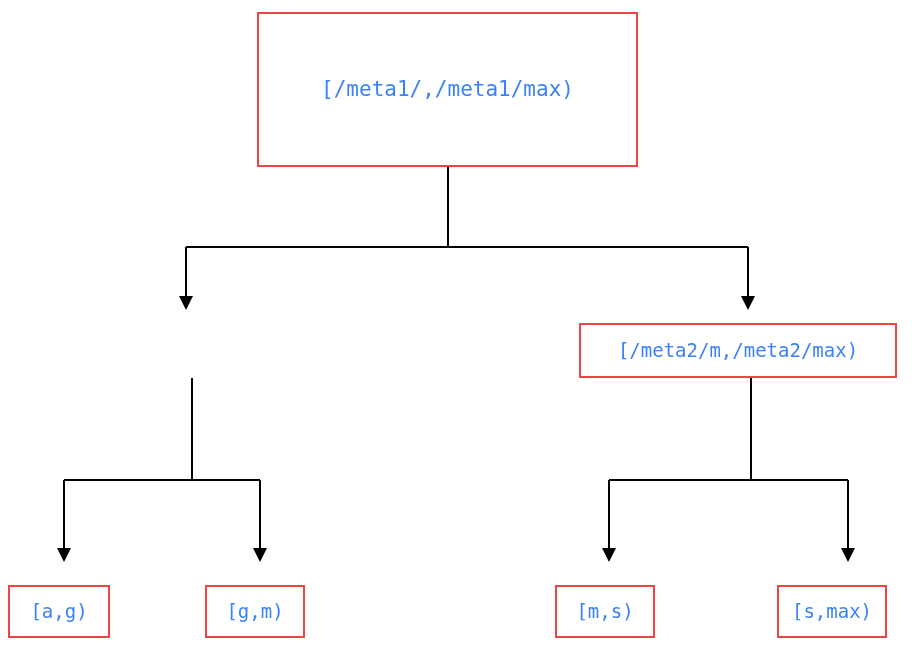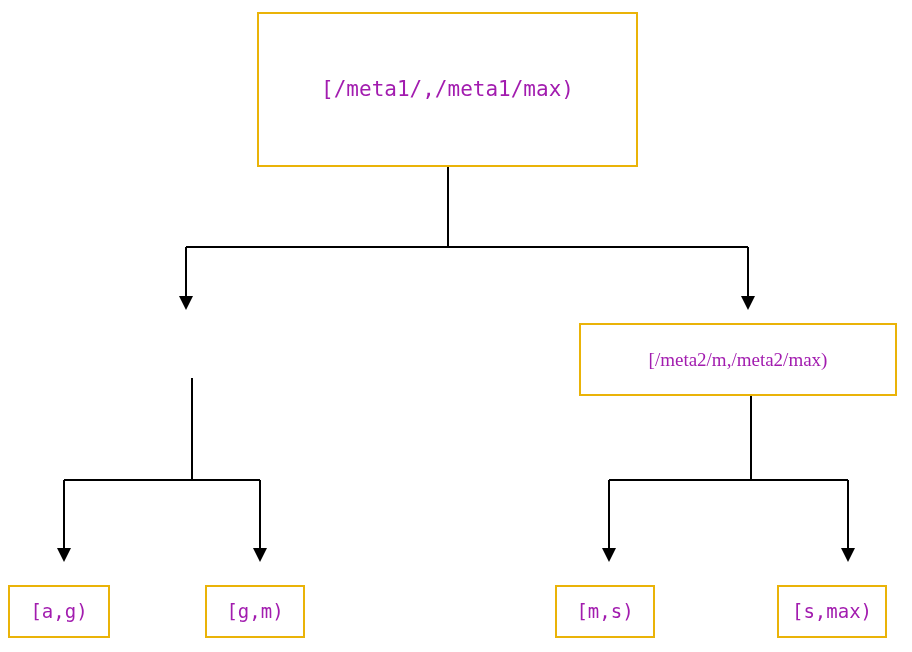--- a/index.html
+++ b/index.html
@@ -23,25 +23,25 @@
     left: 0;
     top: 0;
     width: 912px;
     height: 652px;
     pointer-events: none;
   }
   .node {
     position: absolute;
     box-sizing: border-box;
     background: #ffffff;
-    border: 2px solid #eab308;
+    border: 2px solid #ef4444;
     display: flex;
     align-items: center;
     justify-content: center;
-    color: #a21caf;
+    color: #3b82f6;
     white-space: pre;
     letter-spacing: 0px;
     line-height: 1;
   }
   .node-root {
     left: 257px;
     top: 12px;
     width: 381px;
     height: 155px;
     font-size: 21px;
@@ -50,23 +50,22 @@
     left: 20px;
     top: 323px;
     width: 327px;
     height: 55px;
     font-size: 19px;
   }
   .node-mid-right {
     left: 579px;
     top: 323px;
     width: 318px;
-    height: 73px;
+    height: 55px;
     font-size: 19px;
-    font-family: Liberation Serif, serif;
   }
   .node-leaf {
     top: 585px;
     height: 53px;
     font-size: 19px;
   }
   .leaf-0 { left: 8px;   width: 102px; }
   .leaf-1 { left: 205px; width: 100px; }
   .leaf-2 { left: 555px; width: 100px; }
   .leaf-3 { left: 777px; width: 110px; }

